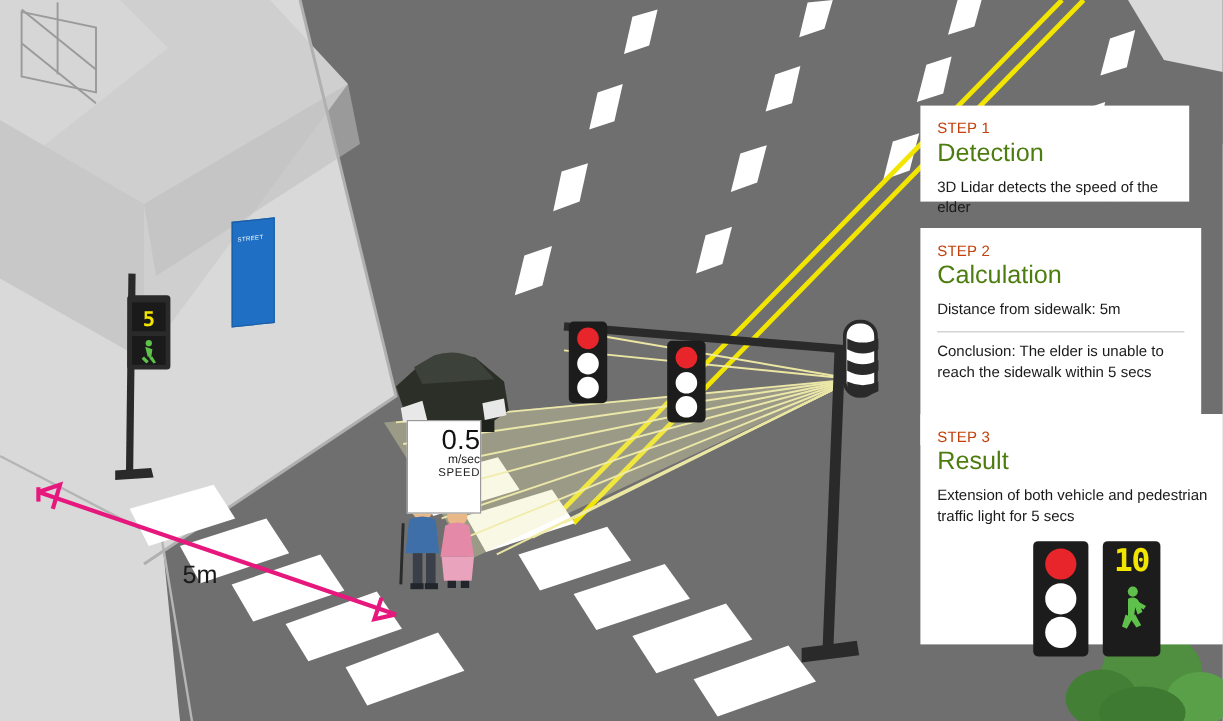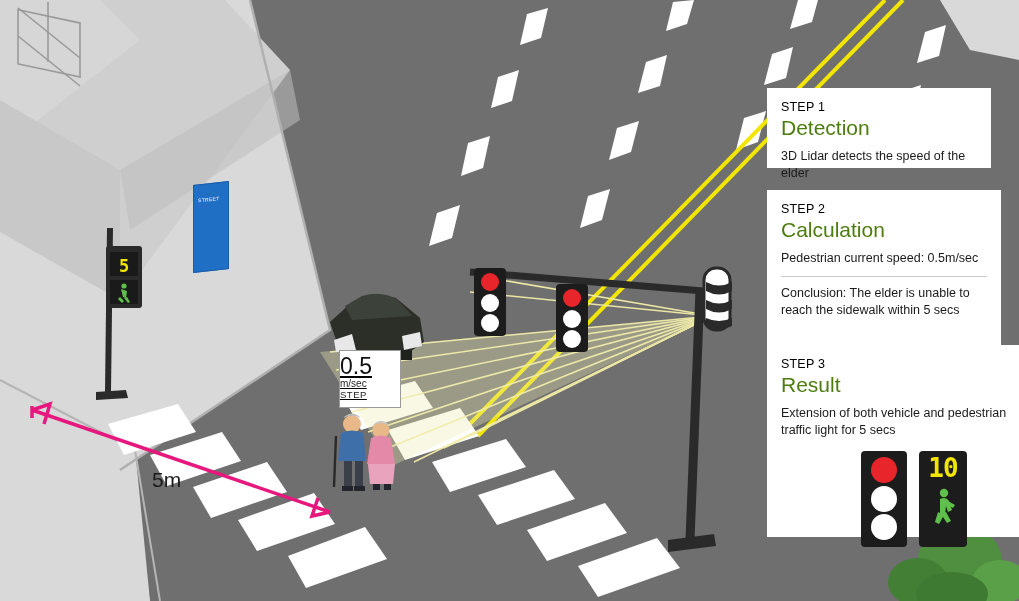--- a/index.html
+++ b/index.html
@@ -23,21 +23,21 @@
 
   
   .card{
     position:absolute;
     background:#ffffff;
     box-sizing:border-box;
     padding:12px 14px 14px 14px;
   }
   .card .step-label{
     font-size:12.5px;
-    color:#000000;
+    color:#c2410c;
     letter-spacing:.2px;
     margin:0 0 2px 0;
   }
   .card .step-title{
     font-size:21px;
     color:#4d7c0f;
     margin:0 0 8px 0;
     font-weight:400;
   }
   .card .step-body{
@@ -79,27 +79,26 @@
   .ped-light .count{
     color:#f2e500;font-size:26px;line-height:26px;font-weight:700;
     font-family:"DejaVu Sans Mono", monospace;letter-spacing:-1px;
   }
   .ped-light .walk{margin-top:6px;}
 
   
   #speed-box{
     position:absolute;
     left:339px; top:350px;
-    width:62px; height:58px;
+    width:62px; height:78px;
     background:#ffffff;
     border:1px solid #9a9a9a;
     box-sizing:border-box;
-    text-align:left;
+    text-align:right;
     padding-top:3px;
-    text-decoration:underline;
   }
   #speed-box .val{font-size:23px;line-height:24px;color:#111;}
   #speed-box .unit{font-size:10px;line-height:11px;color:#222;}
   #speed-box .lbl{font-size:9.5px;line-height:12px;color:#222;letter-spacing:.5px;}
 
   
   #dim-label{
     position:absolute;
     left:152px; top:468px;
     font-size:21px;
@@ -309,35 +308,35 @@
     </g>
   </svg>
 
   <div id="street-sign">
     <div class="sign-text">STREET</div>
   </div>
 
   <div id="speed-box">
     <div class="val">0.5</div>
     <div class="unit">m/sec</div>
-    <div class="lbl">STEP</div>
+    <div class="lbl">SPEED</div>
   </div>
 
   <div id="dim-label">5m</div>
 
   <div class="card" id="card-step1">
     <p class="step-label">STEP 1</p>
     <h2 class="step-title">Detection</h2>
     <p class="step-body">3D Lidar detects the speed of the elder</p>
   </div>
 
   <div class="card" id="card-step2">
     <p class="step-label">STEP 2</p>
     <h2 class="step-title">Calculation</h2>
-    <p class="step-body">Pedestrian current speed: 0.5m/sec</p>
+    <p class="step-body">Distance from sidewalk: 5m</p>
     <hr class="divider">
     <p class="step-body">Conclusion: The elder is unable to reach the sidewalk within 5 secs</p>
   </div>
 
   <div class="card" id="card-step3">
     <p class="step-label">STEP 3</p>
     <h2 class="step-title">Result</h2>
     <p class="step-body">Extension of both vehicle and pedestrian traffic light for 5 secs</p>
 
     <div class="lights-row">

